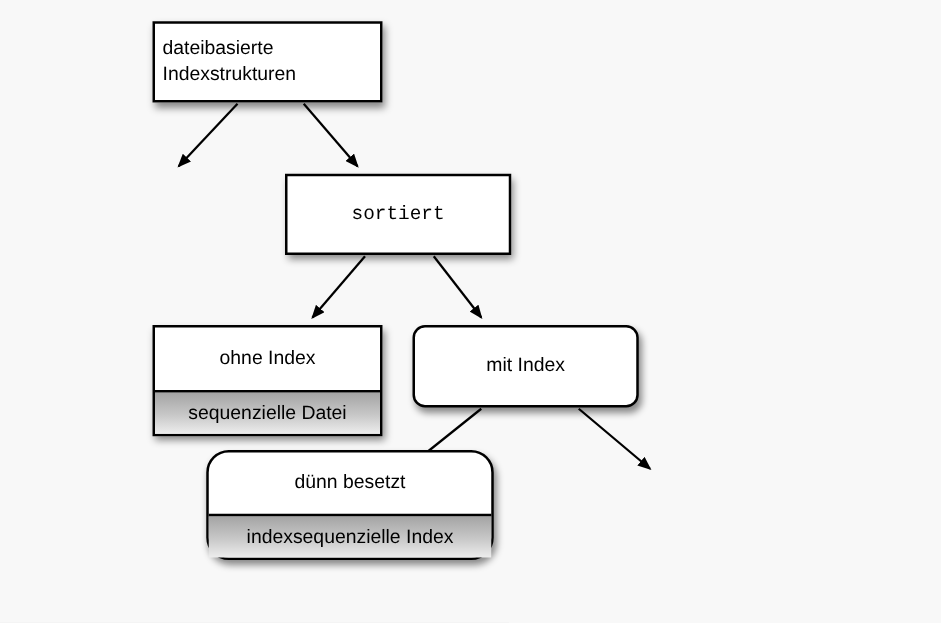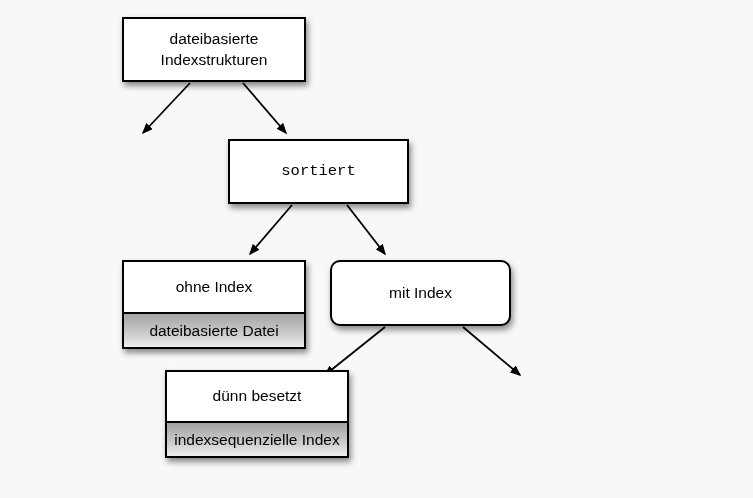--- a/index.html
+++ b/index.html
@@ -27,21 +27,21 @@
     box-shadow: 2px 4px 6px rgba(0,0,0,0.45);
     display: flex;
     flex-direction: column;
     box-sizing: border-box;
   }
   .node .main {
     flex: 1;
     display: flex;
     align-items: center;
     justify-content: center;
-    text-align: center;
+    text-align: left;
     font-size: 15.5px;
     color: #000;
     padding: 2px 6px;
     line-height: 1.3;
   }
   .node .sub {
     height: 33px;
     border-top: 2px solid #000000;
     background: linear-gradient(to bottom, #a4a4a4 0%, #c8c8c8 55%, #ededed 100%);
     display: flex;
@@ -50,21 +50,21 @@
     text-align: center;
     font-size: 15.5px;
     color: #000;
   }
   
   #node-root          { left:122px; top:17px;  width:184px; height:65px; }
   #node-unsortiert    { left:18px;  top:140px; width:184px; height:91px; }
   #node-sortiert      { left:228px; top:139px; width:181px; height:65px;font-family:Liberation Mono, monospace; }
   #node-ohne-index    { left:122px; top:260px; width:184px; height:89px; }
   #node-mit-index     { left:330px; top:260px; width:181px; height:66px;border-radius:10px; }
-  #node-duenn-besetzt { left:165px; top:370px; width:184px; height:88px; }
+  #node-duenn-besetzt { left:165px; top:360px; width:230px; height:88px;border-radius:18px; }
   #node-dicht-besetzt { left:413px; top:381px; width:310px; height:88px; }
 </style>
 </head>
 <body>
 
 <div class="canvas">
 
   <svg class="edges-svg" width="753" height="498" viewBox="0 0 753 498" xmlns="http://www.w3.org/2000/svg">
     <defs>
       <marker id="ah" markerWidth="11" markerHeight="9" refX="9.5" refY="4.5" orient="auto" markerUnits="userSpaceOnUse">
@@ -85,21 +85,21 @@
     <div class="main">dateibasierte Indexstrukturen</div>
   </div>
 
 
   <div class="node" id="node-sortiert">
     <div class="main">sortiert</div>
   </div>
 
   <div class="node" id="node-ohne-index">
     <div class="main">ohne Index</div>
-    <div class="sub">dateibasierte Datei</div>
+    <div class="sub">sequenzielle Datei</div>
   </div>
 
   <div class="node" id="node-mit-index">
     <div class="main">mit Index</div>
   </div>
 
   <div class="node" id="node-duenn-besetzt">
     <div class="main">dünn besetzt</div>
     <div class="sub">indexsequenzielle Index</div>
   </div>

